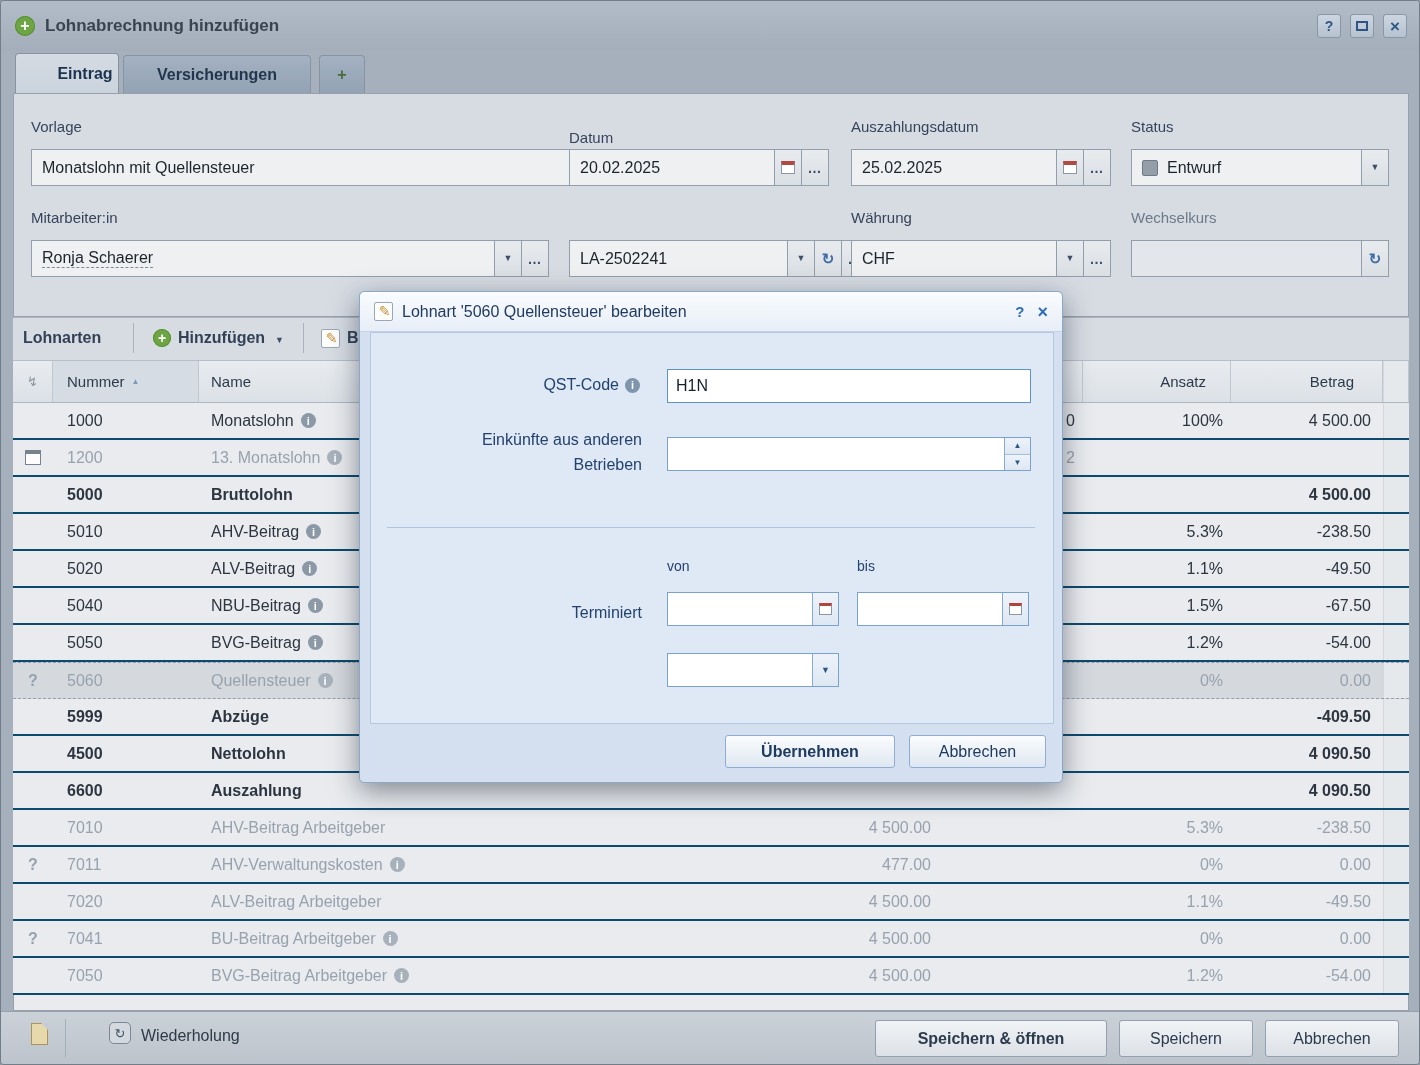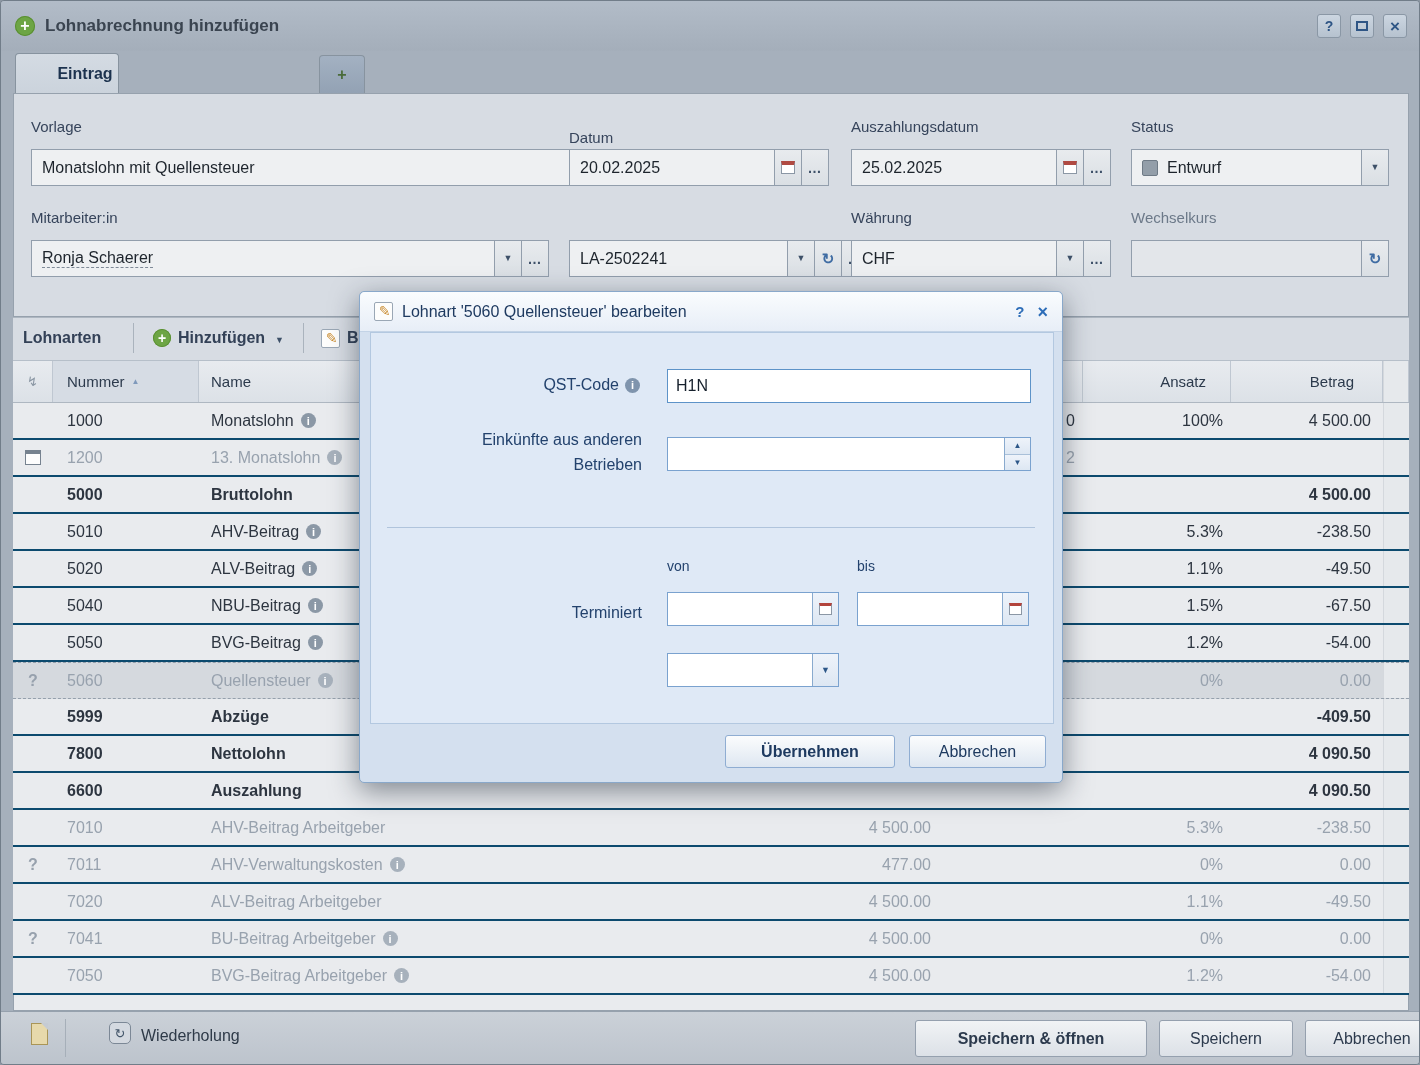--- a/index.html
+++ b/index.html
@@ -75,21 +75,21 @@
   .qmk{font-size:16px;font-weight:bold;color:#97a1ad;}
   .calbig{width:16px;height:15px;background:#fdfdfd;border:1px solid #76828f;border-top:4px solid #76828f;}
 
   
   .bottombar{left:0;top:1010px;width:1420px;height:55px;background:linear-gradient(#cbd1d8,#bcc3cc);border-top:1px solid #96a1ad;}
   .note{position:absolute;left:30px;top:1022px;width:17px;height:22px;background:#e7d9ab;border:1px solid #a99557;}
   .note::after{content:"";position:absolute;right:-1px;top:-1px;border-style:solid;border-width:0 7px 7px 0;border-color:#c5cbd3 #c5cbd3 transparent transparent;}
   .bsep{position:absolute;left:64px;top:1018px;width:1px;height:38px;background:#a6afb9;}
   .rep{position:absolute;left:108px;top:1021px;width:22px;height:22px;border:1px solid #7c8896;border-radius:5px;display:flex;align-items:center;justify-content:center;font-size:13px;color:#44566a;background:#d4d9e0;}
   .btext{position:absolute;left:140px;top:1026px;font-size:16px;color:#2e3a48;}
-  .btn{position:absolute;top:1019px;height:37px;background:linear-gradient(#f1f3f5,#dce1e7);border:1px solid #95a0ae;border-radius:3px;font-family:"Liberation Sans",sans-serif;font-size:16px;color:#2c3a4d;display:flex;align-items:center;justify-content:center;cursor:pointer;margin-left:40px;}
+  .btn{position:absolute;top:1019px;height:37px;background:linear-gradient(#f1f3f5,#dce1e7);border:1px solid #95a0ae;border-radius:3px;font-family:"Liberation Sans",sans-serif;font-size:16px;color:#2c3a4d;display:flex;align-items:center;justify-content:center;cursor:pointer;}
   .btn.primary{font-weight:bold;}
 
   
   .dialog{left:358px;top:290px;width:704px;height:492px;background:#d4e0ef;border:1px solid #89a8ca;border-radius:5px;box-shadow:0 8px 28px rgba(25,35,50,0.5);z-index:20;}
   .dlg-header{position:absolute;left:0;top:0;width:100%;height:40px;background:linear-gradient(#fafcfe,#e7eef7);border-bottom:1px solid #c3d3e6;border-radius:5px 5px 0 0;display:flex;align-items:center;padding:0 14px;}
   .dlg-title{margin-left:9px;font-size:16px;color:#1e3a60;}
   .dlg-tools{margin-left:auto;display:flex;align-items:center;gap:13px;}
   .dlg-help{font-size:15px;font-weight:bold;color:#2d6db8;cursor:pointer;}
   .dlg-close{font-size:18px;font-weight:bold;color:#2d6db8;cursor:pointer;line-height:1;}
   .dlg-body{position:absolute;left:10px;top:40px;width:684px;height:392px;background:#dfe9f6;border:1px solid #b3c8e0;}
@@ -129,20 +129,23 @@
       <span class="win-btn">
           <span class="xglyph">×</span>
         </span>
     </span>
   </div>
 
   
   <div class="tab active abs" style="left:14px;top:52px;width:104px;height:40px;">
       <span>Eintrag</span>
     </div>
+  <div class="tab abs" style="left:122px;top:54px;width:188px;height:38px;">
+      <span>Versicherungen</span>
+    </div>
   <div class="tab abs" style="left:318px;top:54px;width:46px;height:38px;color:#4a6b3a;">
       <span>+</span>
     </div>
 
   
   <div class="form-panel abs"></div>
 
   <div class="flabel" style="left:30px;top:117px;">Vorlage</div>
   <div class="flabel" style="left:568px;top:128px;">Datum</div>
   <div class="flabel" style="left:850px;top:117px;">Auszahlungsdatum</div>
@@ -394,21 +397,21 @@
           <span>Abzüge</span>
         </div>
         <div class="gc cbasis num"></div>
         <div class="gc canz num"></div>
         <div class="gc cans num"></div>
         <div class="gc cbet num">-409.50</div>
         <div class="gc cgut"></div>
       </div>
       <div class="grow b">
         <div class="gc ci"></div>
-        <div class="gc cnum">7800</div>
+        <div class="gc cnum">4500</div>
         <div class="gc cname">
           <span>Nettolohn</span>
         </div>
         <div class="gc cbasis num"></div>
         <div class="gc canz num"></div>
         <div class="gc cans num"></div>
         <div class="gc cbet num">4 090.50</div>
         <div class="gc cgut"></div>
       </div>
       <div class="grow b">

